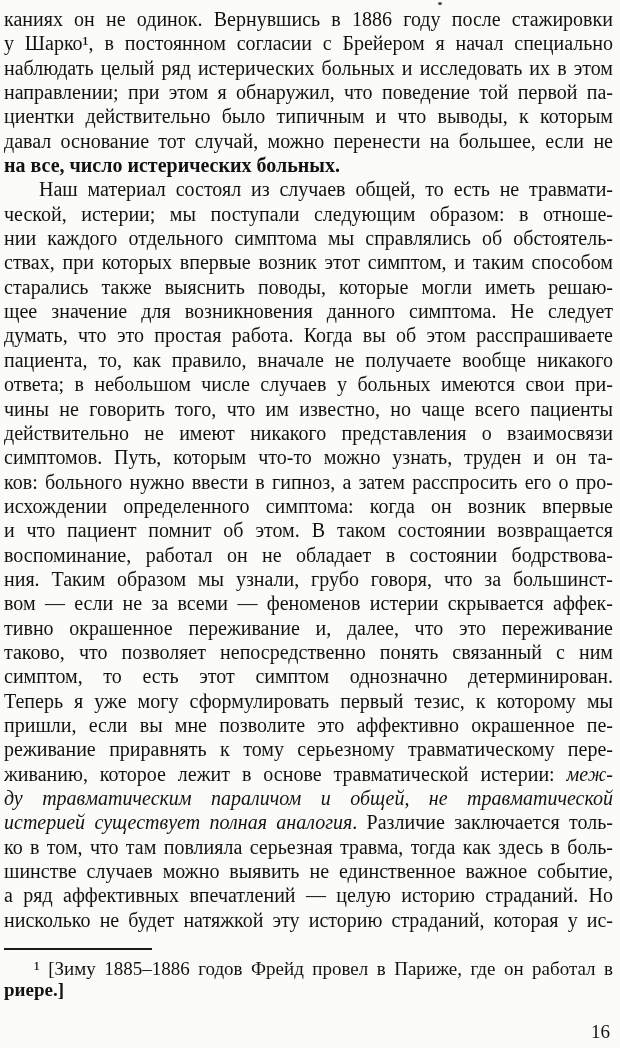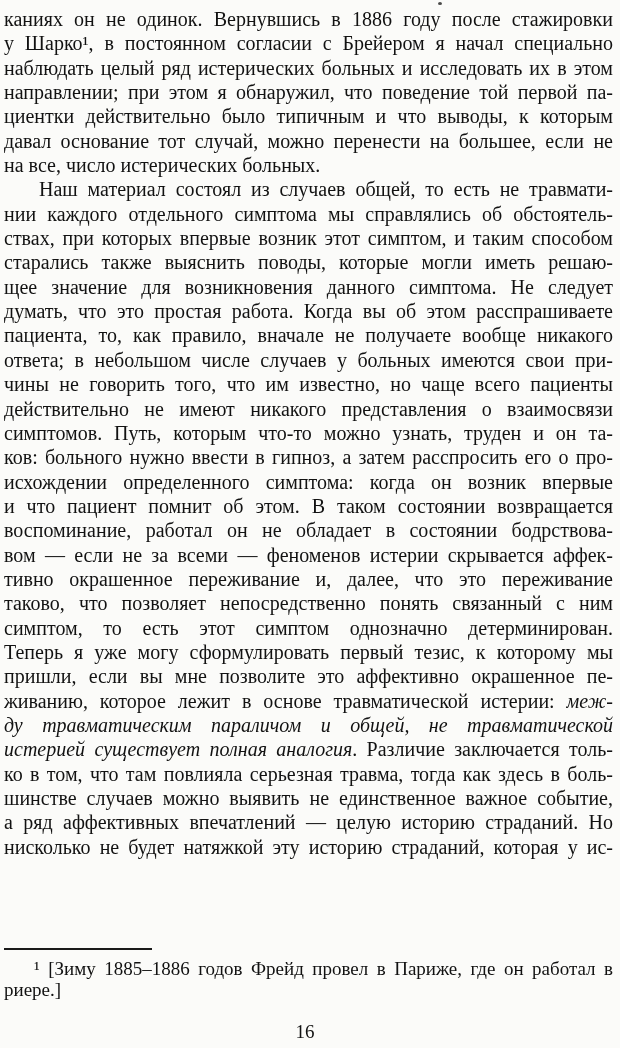--- a/index.html
+++ b/index.html
@@ -25,21 +25,21 @@
     text-align: justify;
     overflow: hidden;
     white-space: normal;
   }
   .line:not(.last)::after {
     content: "";
     display: inline-block;
     width: 100%;
     height: 0;
   }
-  .line.last { text-align: left; }
+  .line.last { text-align: left; font-weight: bold; }
   .line.indent { text-indent: 35px; }
   .it { font-style: italic; }
   #footnote {
     position: absolute;
     top: 948px;
     left: 4px;
     right: 7px;
   }
   .footnote-rule {
     width: 148px;
@@ -50,21 +50,21 @@
     height: 20.5px;
     line-height: 20.5px;
     font-size: 19px;
   }
   .fn-line.indent { text-indent: 30px; }
   #page-number {
     position: absolute;
     left: 0;
     right: 10px;
     bottom: 5px;
-    text-align: center;
+    text-align: right;
     font-size: 19px;
     line-height: 22px;
   }
   #scan-speck {
     position: absolute;
     left: 438px;
     top: 2px;
     width: 4px;
     height: 3px;
     background: #4a4a4a;
@@ -81,40 +81,43 @@
       <div class="line"><span>каниях он не одинок. Вернувшись в 1886 году после стажировки</span></div>
       <div class="line"><span>у Шарко¹, в постоянном согласии с Брейером я начал специально</span></div>
       <div class="line"><span>наблюдать целый ряд истерических больных и исследовать их в этом</span></div>
       <div class="line"><span>направлении; при этом я обнаружил, что поведение той первой па-</span></div>
       <div class="line"><span>циентки действительно было типичным и что выводы, к которым</span></div>
       <div class="line"><span>давал основание тот случай, можно перенести на большее, если не</span></div>
       <div class="line last"><span>на все, число истерических больных.</span></div>
     </div>
     <div>
       <div class="line indent"><span>Наш материал состоял из случаев общей, то есть не травмати-</span></div>
+      <div class="line"><span>ческой, истерии; мы поступали следующим образом: в отноше-</span></div>
       <div class="line"><span>нии каждого отдельного симптома мы справлялись об обстоятель-</span></div>
       <div class="line"><span>ствах, при которых впервые возник этот симптом, и таким способом</span></div>
       <div class="line"><span>старались также выяснить поводы, которые могли иметь решаю-</span></div>
       <div class="line"><span>щее значение для возникновения данного симптома. Не следует</span></div>
       <div class="line"><span>думать, что это простая работа. Когда вы об этом расспрашиваете</span></div>
       <div class="line"><span>пациента, то, как правило, вначале не получаете вообще никакого</span></div>
       <div class="line"><span>ответа; в небольшом числе случаев у больных имеются свои при-</span></div>
       <div class="line"><span>чины не говорить того, что им известно, но чаще всего пациенты</span></div>
       <div class="line"><span>действительно не имеют никакого представления о взаимосвязи</span></div>
       <div class="line"><span>симптомов. Путь, которым что-то можно узнать, труден и он та-</span></div>
       <div class="line"><span>ков: больного нужно ввести в гипноз, а затем расспросить его о про-</span></div>
       <div class="line"><span>исхождении определенного симптома: когда он возник впервые</span></div>
       <div class="line"><span>и что пациент помнит об этом. В таком состоянии возвращается</span></div>
       <div class="line"><span>воспоминание, работал он не обладает в состоянии бодрствова-</span></div>
+      <div class="line"><span>ния. Таким образом мы узнали, грубо говоря, что за большинст-</span></div>
       <div class="line"><span>вом — если не за всеми — феноменов истерии скрывается аффек-</span></div>
       <div class="line"><span>тивно окрашенное переживание и, далее, что это переживание</span></div>
       <div class="line"><span>таково, что позволяет непосредственно понять связанный с ним</span></div>
       <div class="line"><span>симптом, то есть этот симптом однозначно детерминирован.</span></div>
       <div class="line"><span>Теперь я уже могу сформулировать первый тезис, к которому мы</span></div>
       <div class="line"><span>пришли, если вы мне позволите это аффективно окрашенное пе-</span></div>
+      <div class="line"><span>реживание приравнять к тому серьезному травматическому пере-</span></div>
       <div class="line"><span>живанию, которое лежит в основе травматической истерии: </span><span class="it">меж-</span></div>
       <div class="line"><span class="it">ду травматическим параличом и общей, не травматической</span></div>
       <div class="line"><span class="it">истерией существует полная аналогия</span><span>. Различие заключается толь-</span></div>
       <div class="line"><span>ко в том, что там повлияла серьезная травма, тогда как здесь в боль-</span></div>
       <div class="line"><span>шинстве случаев можно выявить не единственное важное событие,</span></div>
       <div class="line"><span>а ряд аффективных впечатлений — целую историю страданий. Но</span></div>
       <div class="line"><span>нисколько не будет натяжкой эту историю страданий, которая у ис-</span></div>
     </div>
   </div>
 

